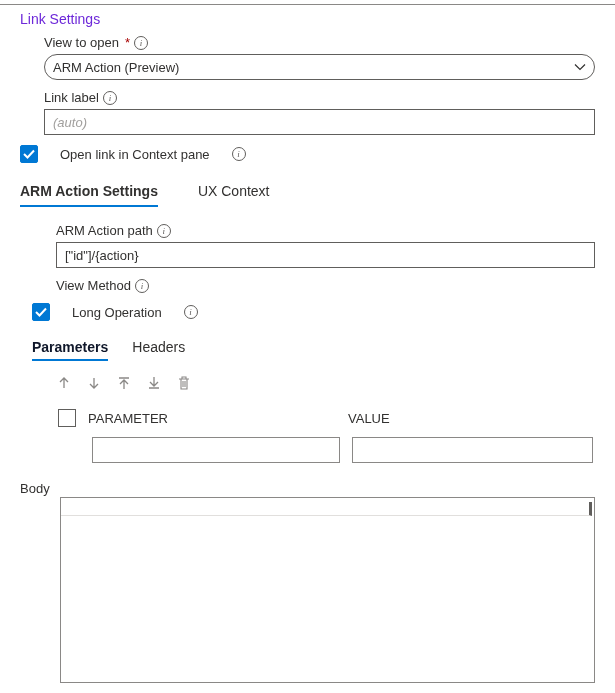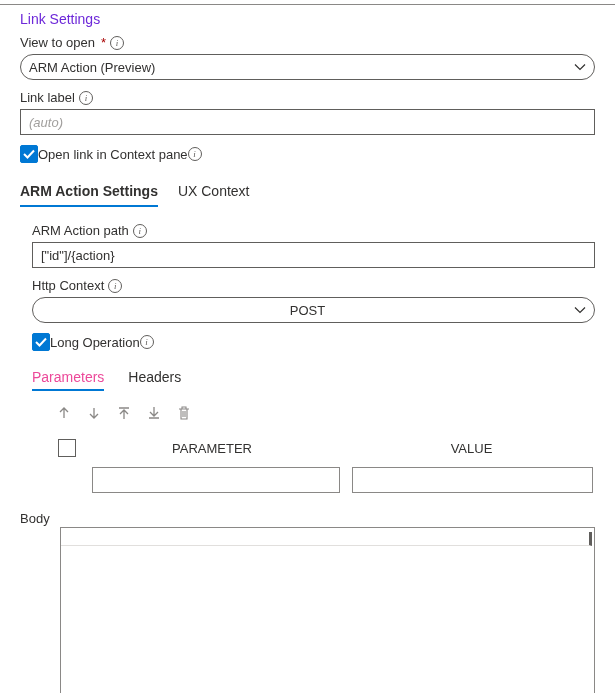--- a/index.html
+++ b/index.html
@@ -6,21 +6,21 @@
     body {
       font-family: "Segoe UI", -apple-system, sans-serif;
       font-size: 13px;
       color: #323130;
       background: #fff;
       width: 615px;
       padding: 4px 20px 20px 20px;
     }
     .top-border { border-top: 1px solid #8a8886; margin-bottom: 6px; margin-left: -20px; margin-right: -20px; }
     .section-title { font-size: 14px; color: #6d28d9; margin-bottom: 8px; }
-    .field { margin-bottom: 10px; }
+    .field { margin-bottom: 10px; margin-left: 24px; }
     .field-label { font-size: 13px; color: #323130; display: flex; align-items: center; gap: 4px; margin-bottom: 4px; }
     .req { color: #a80000; margin-left: 2px; }
     .info-icon {
       width: 14px; height: 14px; border: 1px solid #605e5c; border-radius: 50%;
       display: inline-flex; align-items: center; justify-content: center;
       font-size: 9px; color: #605e5c; font-style: italic;
       font-family: Georgia, serif;
     }
     .select-wrap, .text-input {
       width: 100%;
@@ -39,66 +39,66 @@
       font-style: italic;
     }
     .select-wrap { cursor: pointer; border-radius: 13px; }
     .select-value { flex: 1; }
     .chevron {
       width: 12px; height: 12px;
       display: inline-block;
     }
     .chevron svg { width: 12px; height: 12px; }
     .checkbox-row {
-      display: flex; align-items: center; gap: 0; margin: 8px 0 14px 0;
+      display: flex; align-items: center; gap: 22px; margin: 8px 0 14px 0;
     }
     .checkbox {
       width: 18px; height: 18px;
       border: 1px solid #0078d4;
       background: #0078d4;
       display: inline-flex; align-items: center; justify-content: center;
       cursor: pointer;
       border-radius: 2px;
     }
     .checkbox svg { width: 14px; height: 14px; }
     .checkbox-empty {
       width: 18px; height: 18px;
       border: 1px solid #605e5c;
       background: #fff;
       cursor: pointer;
     }
     .tabs {
-      display: flex; gap: 20px;
+      display: flex; gap: 40px;
       margin-bottom: 16px;
     }
     .tab {
       padding: 6px 0;
       font-size: 14px;
       cursor: pointer;
       border-bottom: 2px solid transparent;
     }
     .tab.active {
       font-weight: 600;
       color: #323130;
       border-bottom-color: #0078d4;
     }
-    .indent { padding-left: 12px; text-align: center; }
+    .indent { padding-left: 12px; }
     .subtabs {
       display: flex; gap: 24px;
       margin: 8px 0 14px 0;
     }
     .subtab {
       padding: 4px 0;
       font-size: 14px;
       cursor: pointer;
       border-bottom: 2px solid transparent;
     }
     .subtab.active {
-      color: #ec4899;
-      font-weight: 400;
+      color: #0f172a;
+      font-weight: 700;
       border-bottom-color: #0078d4;
     }
     .toolbar {
       display: flex; gap: 14px; padding-left: 24px; margin-bottom: 18px;
     }
     .toolbar-btn {
       width: 16px; height: 16px; cursor: pointer; color: #8a8886;
       display: inline-flex; align-items: center; justify-content: center;
     }
     .toolbar-btn svg { width: 16px; height: 16px; }
@@ -178,30 +178,22 @@
       <span>ARM Action path</span>
       <span class="info-icon">i</span>
     </div>
     <div class="text-input">
       <span>["id"]/{action}</span>
     </div>
   </div>
 
   <div class="field">
     <div class="field-label">
-      <span>Http Context</span>
+      <span>View Method</span>
       <span class="info-icon">i</span>
-    </div>
-    <div class="select-wrap">
-      <span class="select-value">POST</span>
-      <span class="chevron">
-        <svg viewBox="0 0 12 12">
-            <path d="M1 3.5 L6 8.5 L11 3.5" fill="none" stroke="#323130" stroke-width="1.2"></path>
-          </svg>
-      </span>
     </div>
   </div>
 
   <div class="checkbox-row">
     <span class="checkbox">
       <svg viewBox="0 0 14 14">
           <path d="M2 7 L5.5 10.5 L12 3.5" fill="none" stroke="#fff" stroke-width="2"></path>
         </svg>
     </span>
     <span>Long Operation</span>

